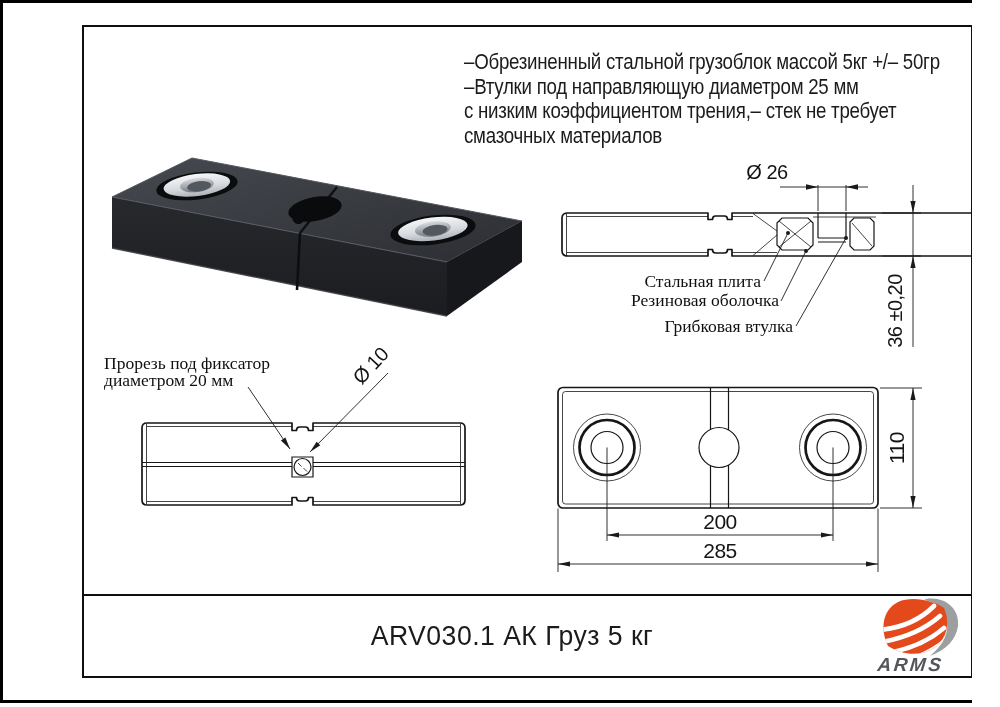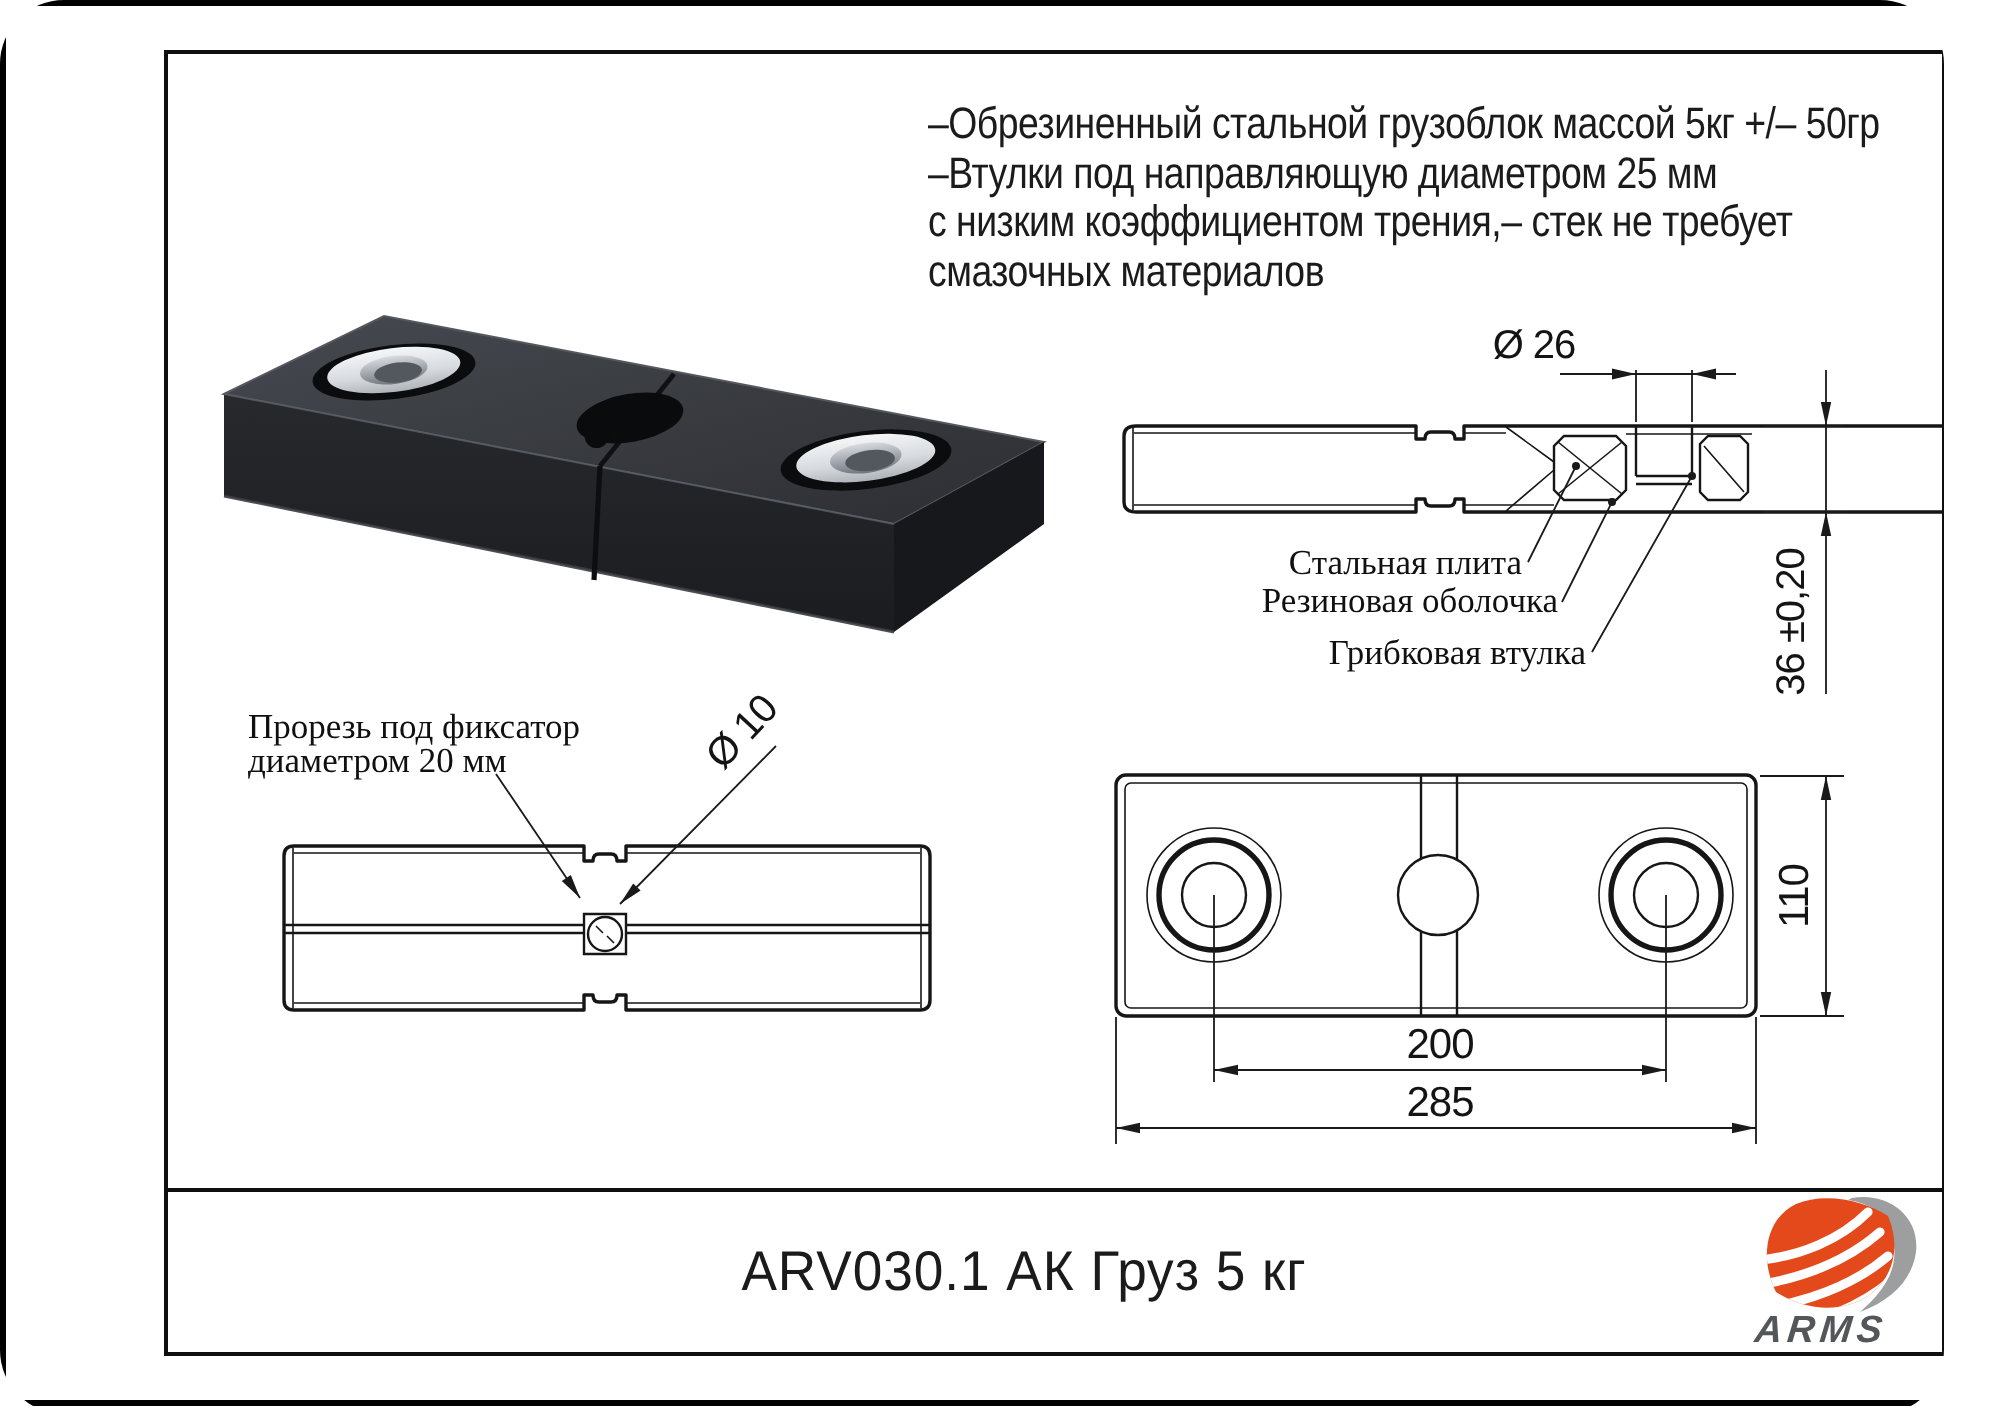--- a/index.html
+++ b/index.html
@@ -1,17 +1,17 @@
 <!DOCTYPE html>
 <html><head>
 <meta charset="utf-8">
 <style>
   html,body{margin:0;padding:0;background:#fff;}
   .page{position:relative;width:972px;height:707px;background:#ffffff;overflow:hidden;
-        font-family:"Liberation Sans",sans-serif;color:#161616;border-radius:32px;}
+        font-family:"Liberation Sans",sans-serif;color:#161616;}
   .outer-border{position:absolute;left:0;top:0;width:994px;height:697px;border:3px solid #000;}
   .inner-frame{position:absolute;left:82px;top:25px;width:887px;height:649px;border:2px solid #0f0f0f;}
   .title-divider{position:absolute;left:84px;top:594px;width:887px;height:2px;background:#0f0f0f;}
   .notes{position:absolute;left:464px;top:50px;}
   .notes .note-line{white-space:nowrap;font-size:22px;line-height:24.5px;letter-spacing:-0.3px;
         transform:scaleX(0.85);transform-origin:left top;color:#1b1b1b;}
   .sheet-title{position:absolute;left:82px;top:620px;width:860px;text-align:center;
         font-size:28px;letter-spacing:0.5px;color:#1b1b1b;transform:scaleX(0.95);transform-origin:center top;}
   svg{position:absolute;overflow:visible;}
   .outline{fill:none;stroke:#161616;stroke-width:1.7px;stroke-linejoin:round;}
@@ -136,21 +136,21 @@
       <path class="thin" d="M198,118 L201.5,121.5 M203.5,123 L207,126.5"></path>
     </g>
     <g>
       <path class="dimline" d="M148,42 L190,104"></path>
       <polygon class="arrow" points="190,104 180.9,95.5 185.4,92.5"></polygon>
       <path class="dimline" d="M288,28 L210,107"></path>
       <polygon class="arrow" points="210,107 216.6,96.7 220.3,100.3"></polygon>
       <text class="dim-text" x="272" y="27" text-anchor="middle" transform="rotate(-47 272 22)">Ø 10</text>
     </g>
   </svg>
-  <div class="callout-serif" style="left:124px;top:355px;">
+  <div class="callout-serif" style="left:104px;top:355px;">
     <div>Прорезь под фиксатор</div>
     <div>диаметром 20 мм</div>
   </div>
 
   <svg style="left:550px;top:380px;" width="390" height="200" viewBox="0 0 390 200">
     <g>
       <rect class="outline" x="8" y="7.5" width="320" height="120.5" rx="5"></rect>
       <rect class="thin" x="12.5" y="11.5" width="311" height="112.5" rx="3"></rect>
       <g>
         <circle class="thin" cx="57" cy="67.5" r="33.5" fill="none"></circle>

